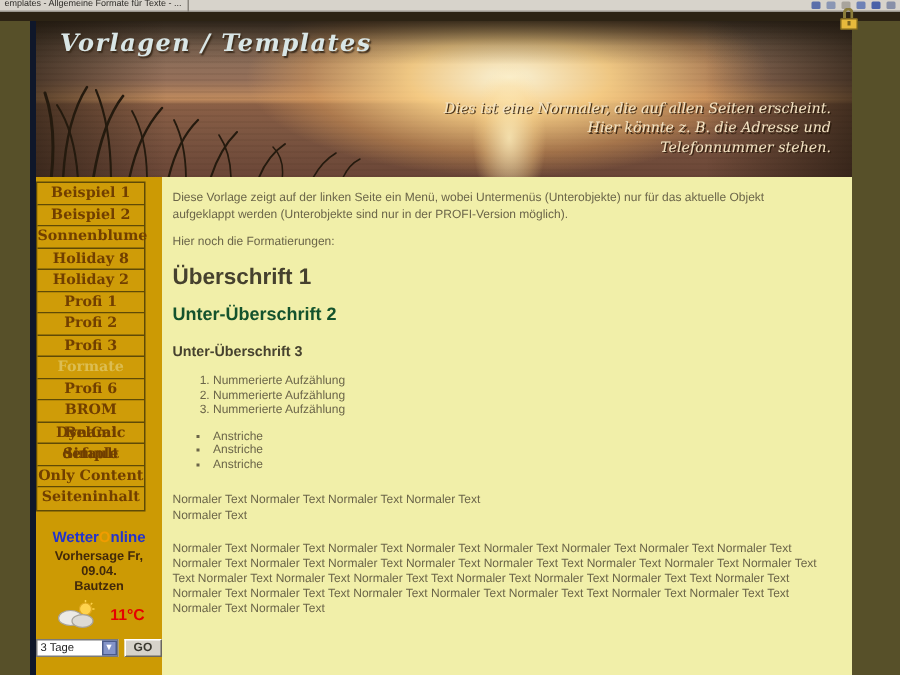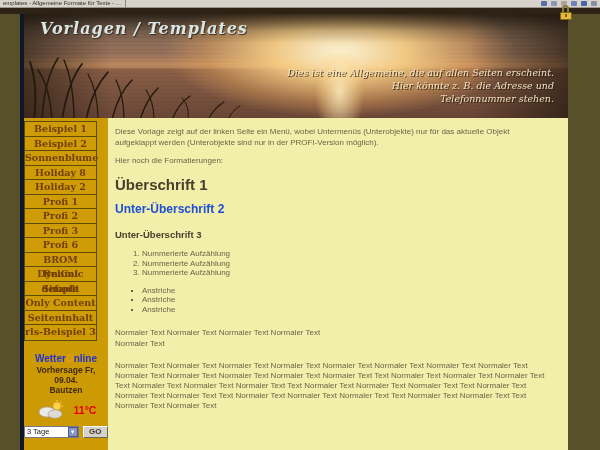--- a/index.html
+++ b/index.html
@@ -109,21 +109,21 @@
     font-size:8px; font-weight:bold; color:#3a3830; line-height:10px;
     font-family:"Liberation Sans", sans-serif; cursor:pointer;
   }
 
   
   .content { flex:1; background:#f1efa9; padding:8px 8px 0 7px; color:#6b6549; font-size:8px; line-height:11px; }
   .content p { margin:0; }
   .intro { max-width:432px; }
   .formats-label { margin-top:7px !important; }
   .h1 { margin-top:13px; font-size:15px; font-weight:bold; color:#46412e; }
-  .h2 { margin-top:14px; font-size:12px; font-weight:bold; color:#1d4ed8; }
+  .h2 { margin-top:14px; font-size:12px; font-weight:bold; color:#14532d; }
   .h3 { margin-top:14px; font-size:9.5px; font-weight:bold; color:#46412e; }
   ol.numlist { margin:9px 0 0 15px; padding-left:12px; }
   ul.bullist { margin:8px 0 0 17px; padding-left:10px; list-style-type:square; }
   ol.numlist li, ul.bullist li { font-size:8px; line-height:9.5px; }
   .normal-short { margin-top:13px !important; white-space:pre-line; }
   .normal-long { margin-top:12px !important; max-width:434px; line-height:10px; }
 </style>
 </head>
 <body>
 
@@ -165,45 +165,45 @@
         <path d="M116 70 Q 122 50 134 38" stroke-width="1.4"></path>
         <path d="M130 70 Q 130 52 122 40" stroke-width="1.1"></path>
         <path d="M148 70 Q 154 54 166 46" stroke-width="1.3"></path>
         <path d="M164 70 Q 166 56 158 48" stroke-width="1.0"></path>
         <path d="M184 70 Q 190 58 200 52" stroke-width="1.1"></path>
         <path d="M204 70 Q 208 60 216 56" stroke-width="1.0"></path>
       </g>
     </svg>
     <div class="header-title">Vorlagen / Templates</div>
     <div class="header-tagline">
-      <div>Dies ist eine Allgemeine, die auf allen Seiten erscheint.</div>
+      <div>Dies ist eine Normaler, die auf allen Seiten erscheint.</div>
       <div>Hier könnte z. B. die Adresse und</div>
       <div>Telefonnummer stehen.</div>
     </div>
   </div>
 
   <div class="bodyrow">
 
     <div class="sidebar">
       <div class="menu">
         <div class="menu-item">Beispiel 1</div>
         <div class="menu-item">Beispiel 2</div>
         <div class="menu-item">Sonnenblume</div>
         <div class="menu-item">Holiday 8</div>
         <div class="menu-item">Holiday 2</div>
         <div class="menu-item">Profi 1</div>
         <div class="menu-item">Profi 2</div>
         <div class="menu-item">Profi 3</div>
+        <div class="menu-item active">Formate</div>
         <div class="menu-item">Profi 6</div>
         <div class="menu-item">BROM Dynamic</div>
         <div class="menu-item">BelCal default</div>
         <div class="menu-item">Simple</div>
         <div class="menu-item">Only Content</div>
         <div class="menu-item">Seiteninhalt</div>
-        <div class="menu-item">rls-Beispiel 3</div>
       </div>
 
       <div class="weather">
         <div class="wo-logo"><span>Wetter</span><span class="wo-o">O</span><span>nline</span></div>
         <div class="wx-line">Vorhersage Fr, 09.04.</div>
         <div class="wx-line">Bautzen</div>
         <div class="wx-iconrow">
           <svg width="30" height="20" viewBox="0 0 30 20">
             <circle cx="21" cy="6" r="4" fill="#ffd34d" stroke="#e0a820" stroke-width="0.8"></circle>
             <g stroke="#ffd34d" stroke-width="1">

